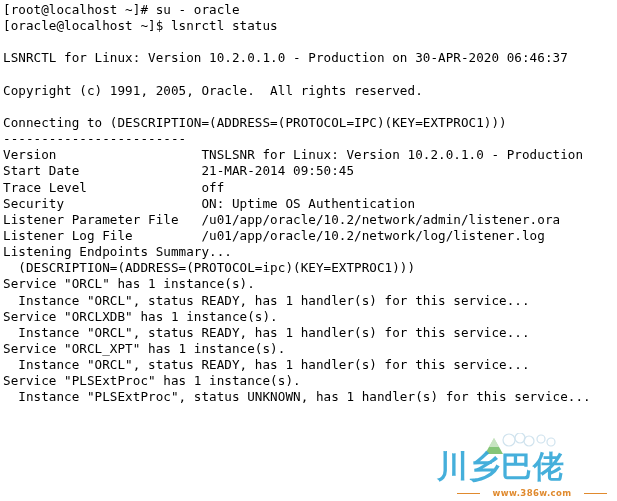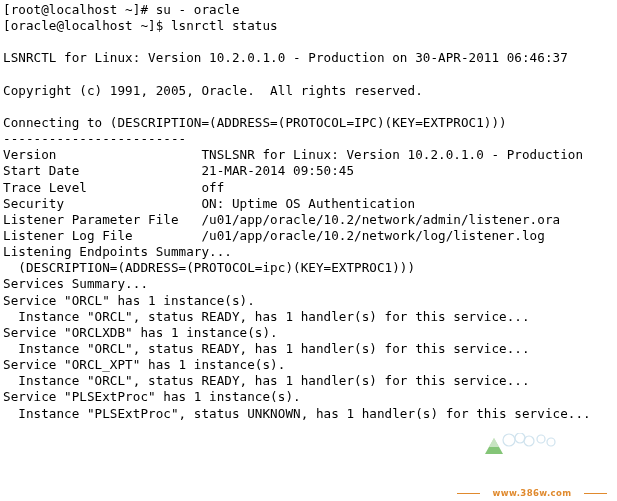--- a/index.html
+++ b/index.html
@@ -87,54 +87,54 @@
   }
 </style>
 </head>
 <body>
 
 <div id="terminal">
   <div id="terminal-output">
       <div class="term-line">[root@localhost ~]# su - oracle</div>
       <div class="term-line">[oracle@localhost ~]$ lsnrctl status</div>
       <div class="term-line blank"></div>
-      <div class="term-line">LSNRCTL for Linux: Version 10.2.0.1.0 - Production on 30-APR-2011 06:46:37</div>
+      <div class="term-line">LSNRCTL for Linux: Version 10.2.0.1.0 - Production on 30-APR-2020 06:46:37</div>
       <div class="term-line blank"></div>
       <div class="term-line">Copyright (c) 1991, 2005, Oracle.  All rights reserved.</div>
       <div class="term-line blank"></div>
       <div class="term-line">Connecting to (DESCRIPTION=(ADDRESS=(PROTOCOL=IPC)(KEY=EXTPROC1)))</div>
       <div class="term-line">------------------------</div>
       <div class="term-line">Version                   TNSLSNR for Linux: Version 10.2.0.1.0 - Production</div>
       <div class="term-line">Start Date                21-MAR-2014 09:50:45</div>
       <div class="term-line">Trace Level               off</div>
       <div class="term-line">Security                  ON: Uptime OS Authentication</div>
       <div class="term-line">Listener Parameter File   /u01/app/oracle/10.2/network/admin/listener.ora</div>
       <div class="term-line">Listener Log File         /u01/app/oracle/10.2/network/log/listener.log</div>
       <div class="term-line">Listening Endpoints Summary...</div>
       <div class="term-line">  (DESCRIPTION=(ADDRESS=(PROTOCOL=ipc)(KEY=EXTPROC1)))</div>
-      <div class="term-line">Services Summary...</div>
       <div class="term-line">Service "ORCL" has 1 instance(s).</div>
       <div class="term-line">  Instance "ORCL", status READY, has 1 handler(s) for this service...</div>
       <div class="term-line">Service "ORCLXDB" has 1 instance(s).</div>
       <div class="term-line">  Instance "ORCL", status READY, has 1 handler(s) for this service...</div>
       <div class="term-line">Service "ORCL_XPT" has 1 instance(s).</div>
       <div class="term-line">  Instance "ORCL", status READY, has 1 handler(s) for this service...</div>
       <div class="term-line">Service "PLSExtProc" has 1 instance(s).</div>
       <div class="term-line">  Instance "PLSExtProc", status UNKNOWN, has 1 handler(s) for this service...</div>
     </div>
 
   <div id="watermark">
     <svg id="watermark-hills" viewBox="0 0 120 22">
       <circle cx="46" cy="7" r="6" fill="none" stroke="#bfd9e8" stroke-width="1.2"></circle>
       <circle cx="57" cy="5" r="5" fill="none" stroke="#bfd9e8" stroke-width="1.2"></circle>
       <circle cx="66" cy="8" r="5" fill="none" stroke="#bfd9e8" stroke-width="1.2"></circle>
       <circle cx="78" cy="6" r="4" fill="none" stroke="#bfd9e8" stroke-width="1.2"></circle>
       <circle cx="88" cy="9" r="4" fill="none" stroke="#bfd9e8" stroke-width="1.2"></circle>
       <polygon points="22,21 31,5 40,21" fill="#5cb24a"></polygon>
       <polygon points="31,5 36,14 26,14" fill="#ffffff" opacity="0.55"></polygon>
     </svg>
+    <div id="watermark-mark">川乡巴佬</div>
     <div id="watermark-url-row">
       <span class="wm-rule"></span>
       <span id="watermark-url">www.386w.com</span>
       <span class="wm-rule"></span>
     </div>
   </div>
 </div>
 
 </body></html>

